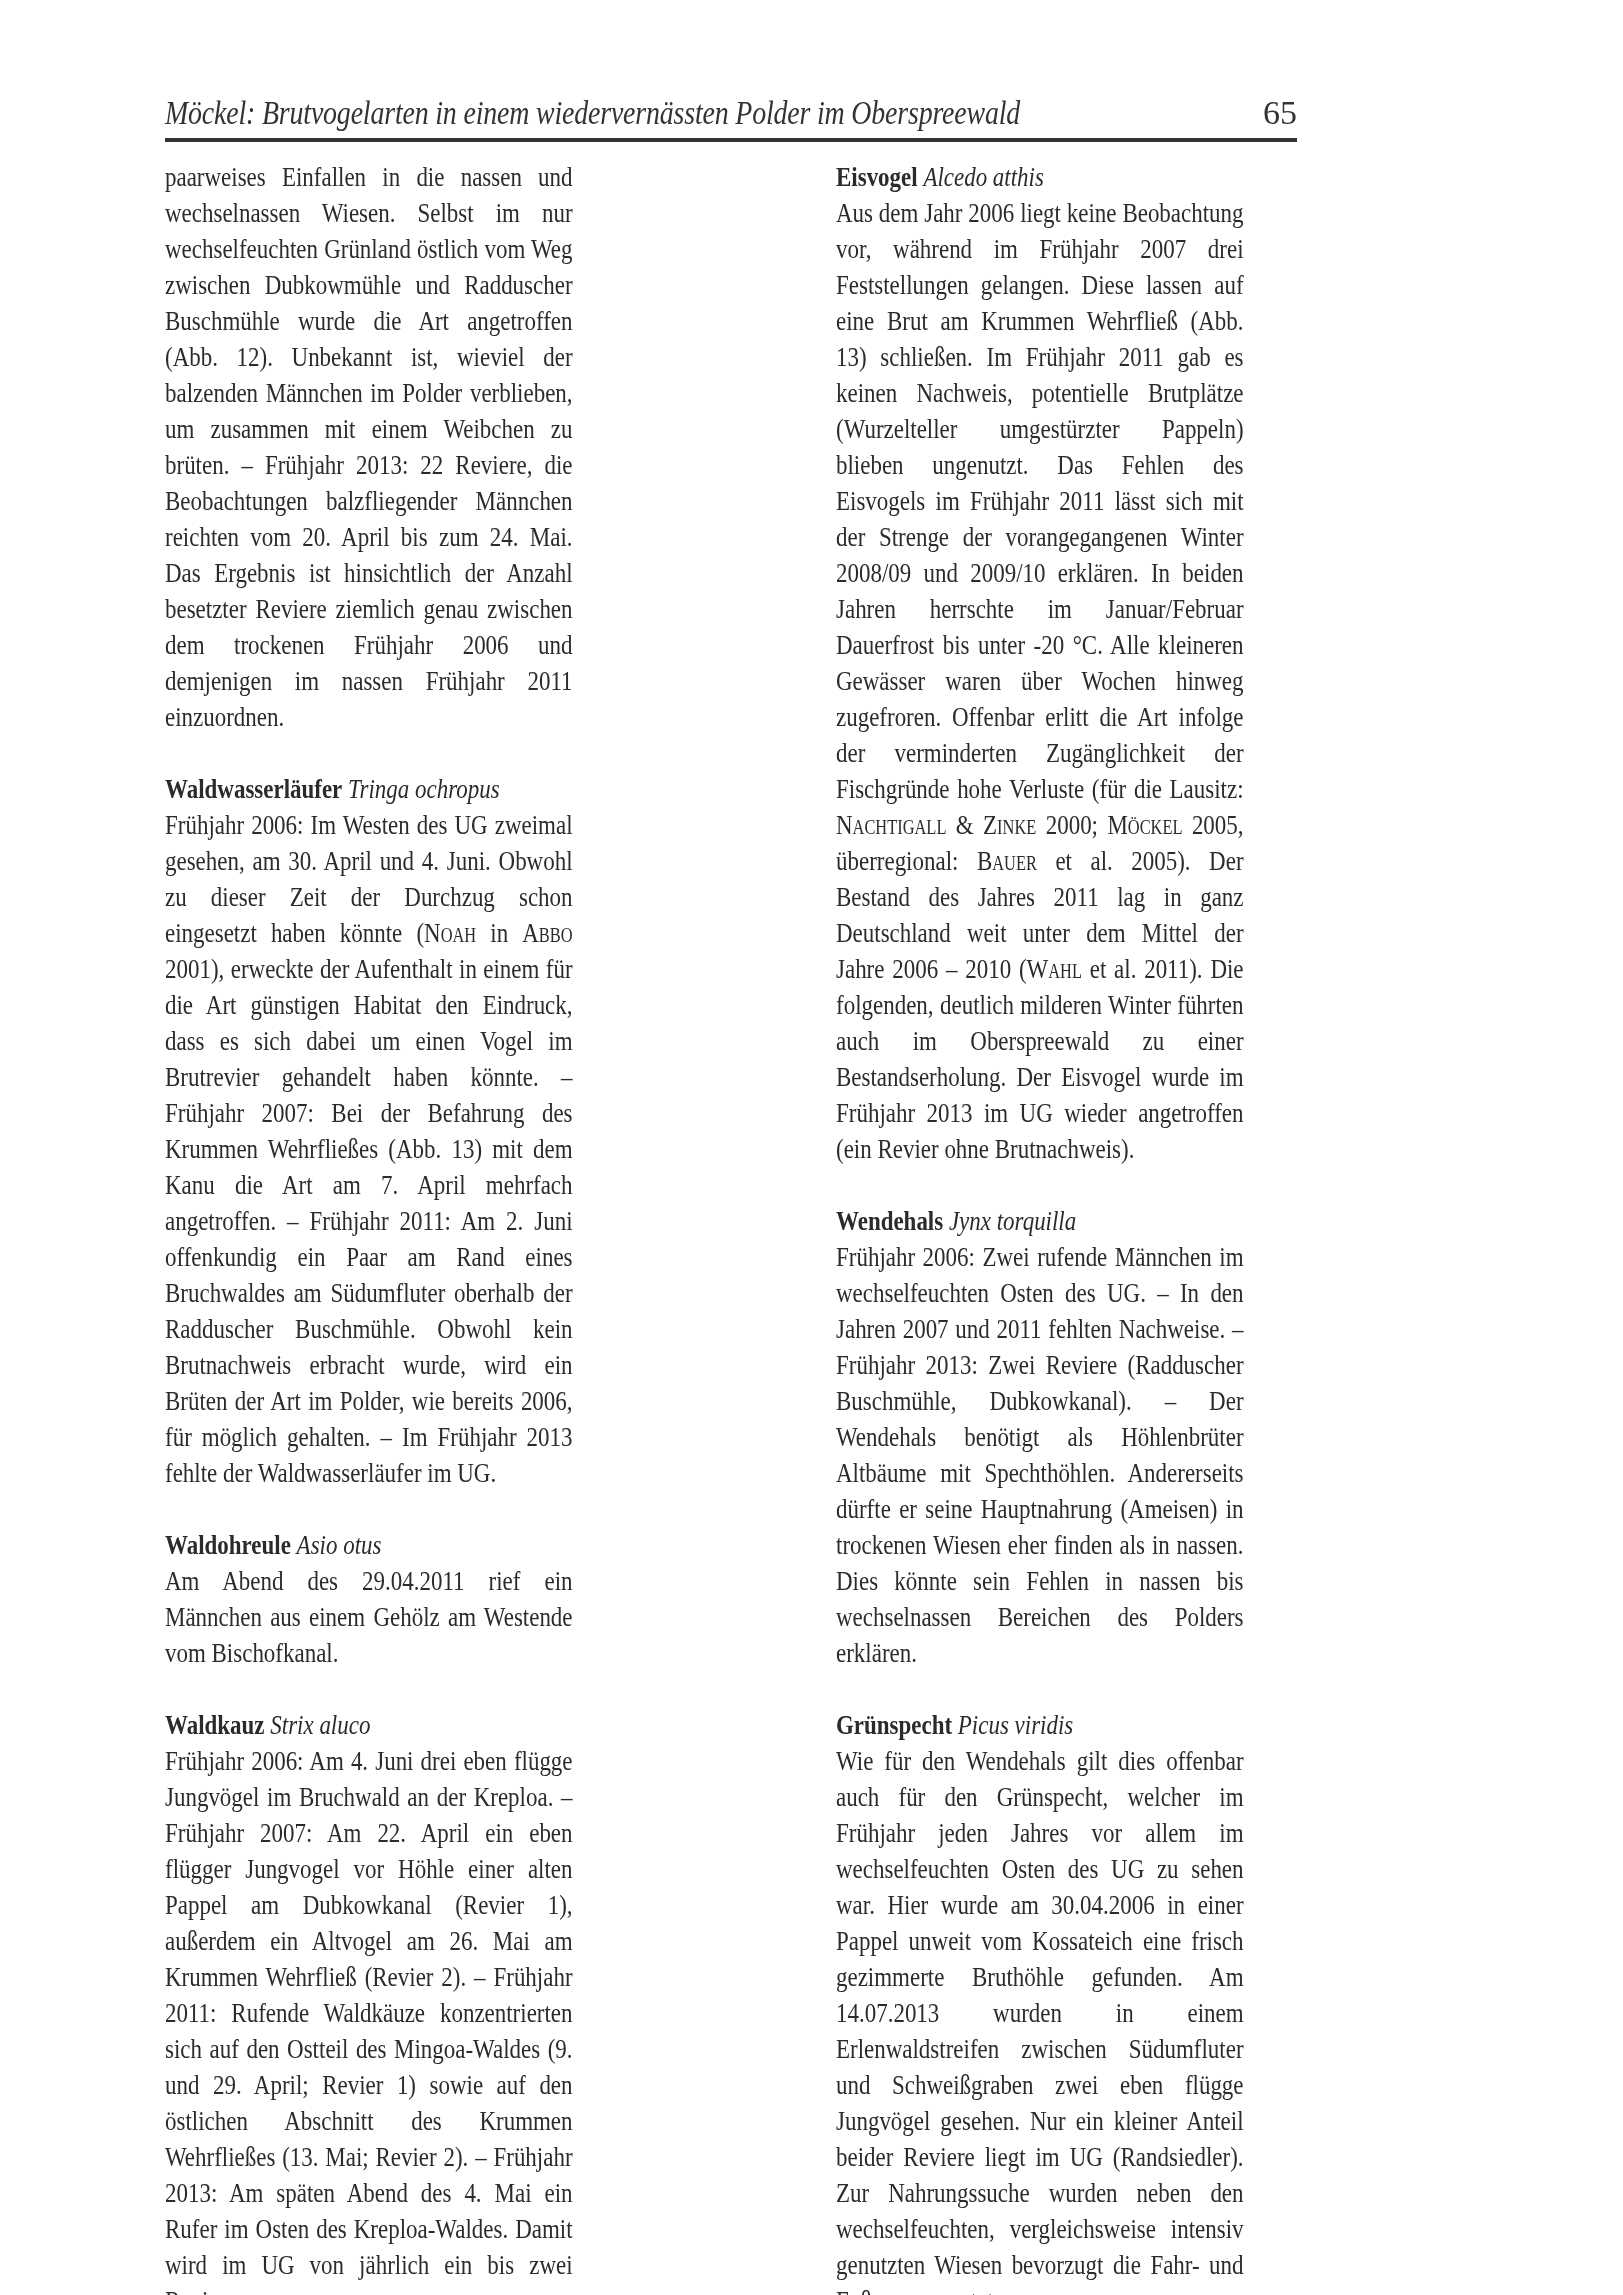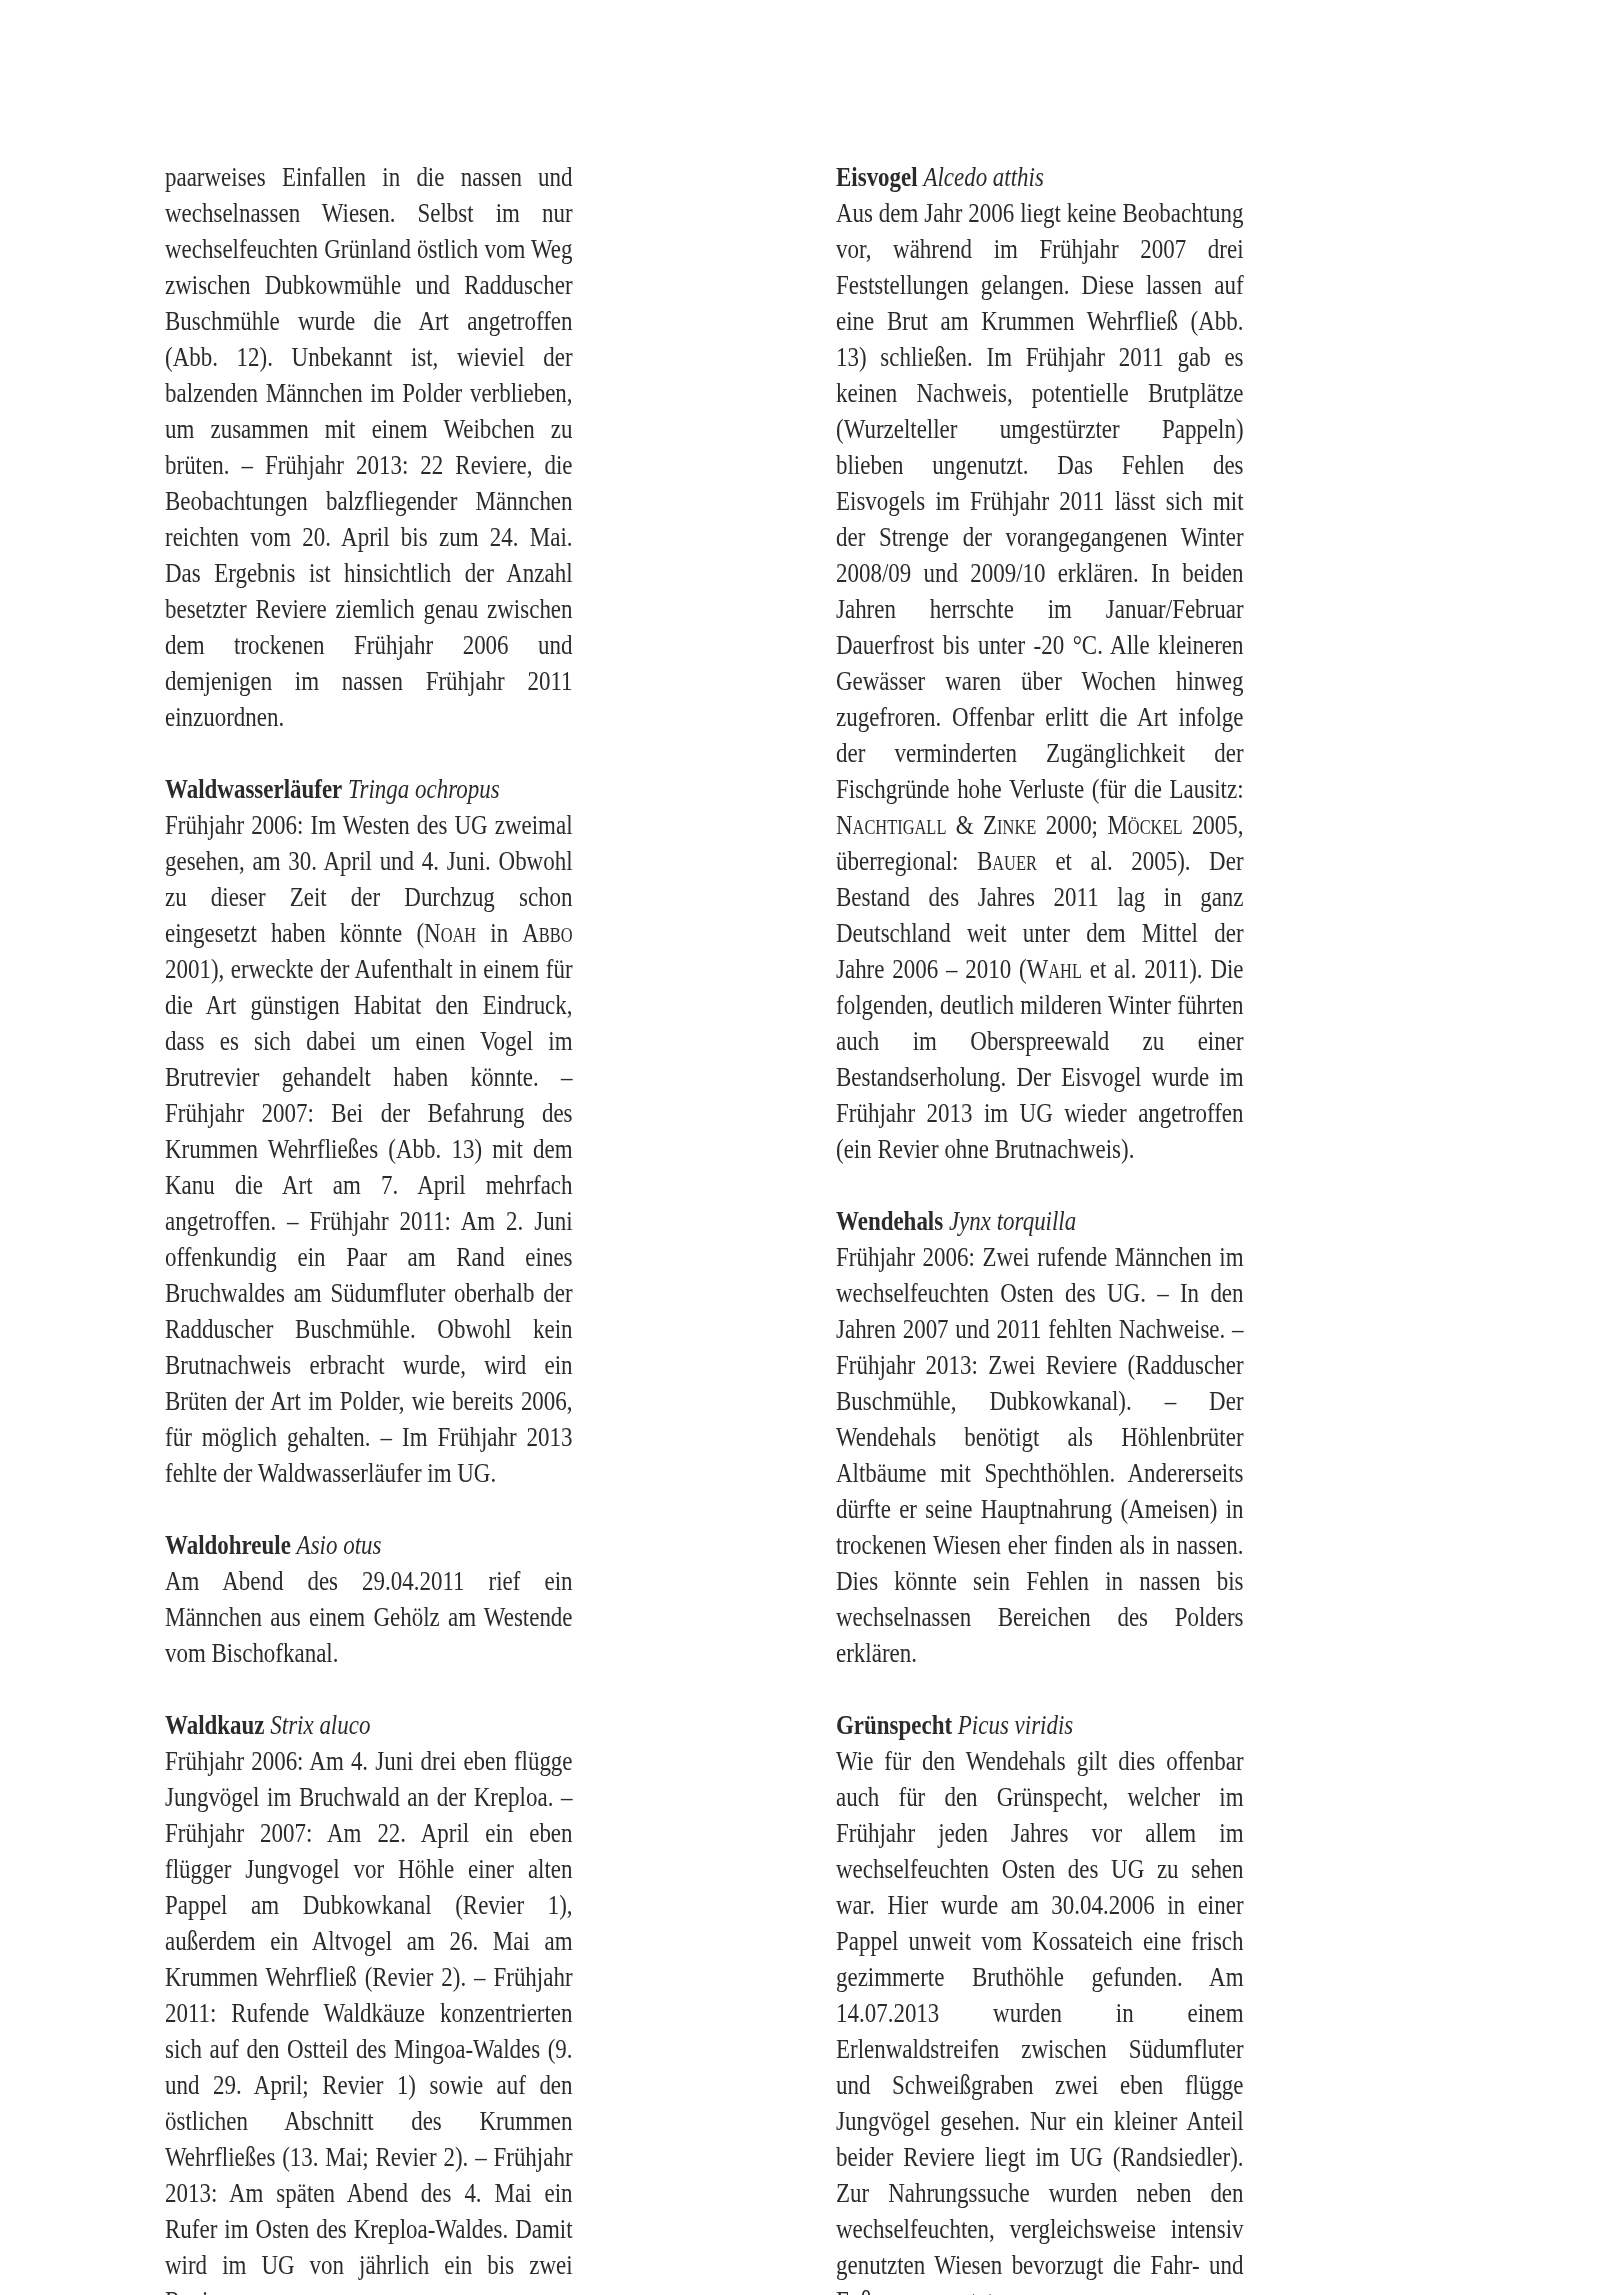--- a/index.html
+++ b/index.html
@@ -32,20 +32,24 @@
   .section-head { margin: 0; }
   .common-name { font-weight: bold; }
   .sci-name { font-style: italic; }
   .sc { font-variant: small-caps; }
 </style>
 </head>
 <body>
 
 <div class="page">
 
+  <div class="running-head">
+    <span class="running-title">Möckel: Brutvogelarten in einem wiedervernässten Polder im Oberspreewald</span>
+    <span class="page-number">65</span>
+  </div>
 
   <div class="column col-left">
     <div class="col-inner">
       <div class="section">
         <p class="para">paarweises Einfallen in die nassen und wechselnassen Wiesen. Selbst im nur wechselfeuchten Grünland östlich vom Weg zwischen Dubkowmühle und Radduscher Buschmühle wurde die Art angetroffen (Abb. 12). Unbekannt ist, wieviel der balzenden Männchen im Polder verblieben, um zusammen mit einem Weibchen zu brüten. – Frühjahr 2013: 22 Reviere, die Beobachtungen balzfliegender Männchen reichten vom 20. April bis zum 24. Mai. Das Ergebnis ist hinsichtlich der Anzahl besetzter Reviere ziemlich genau zwischen dem trockenen Frühjahr 2006 und demjenigen im nassen Frühjahr 2011 einzuordnen.</p>
       </div>
 
       <div class="section">
         <p class="section-head">
           <span class="common-name">Waldwasserläufer</span>

